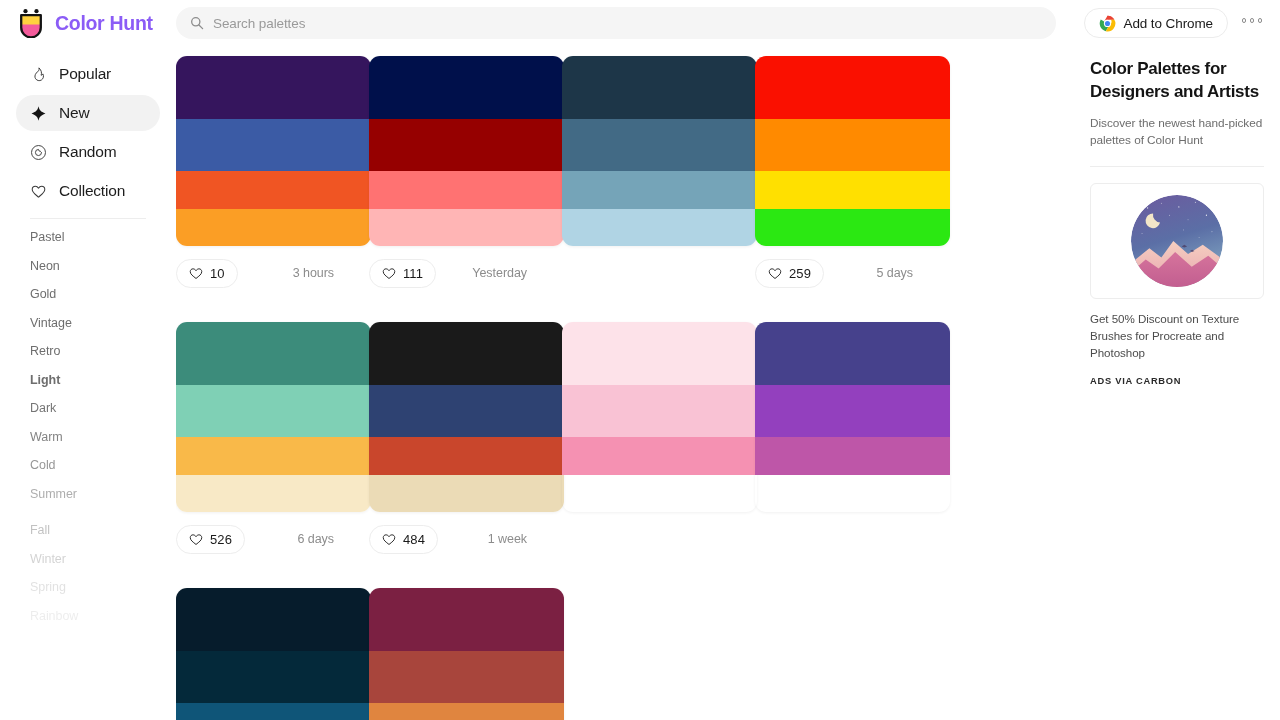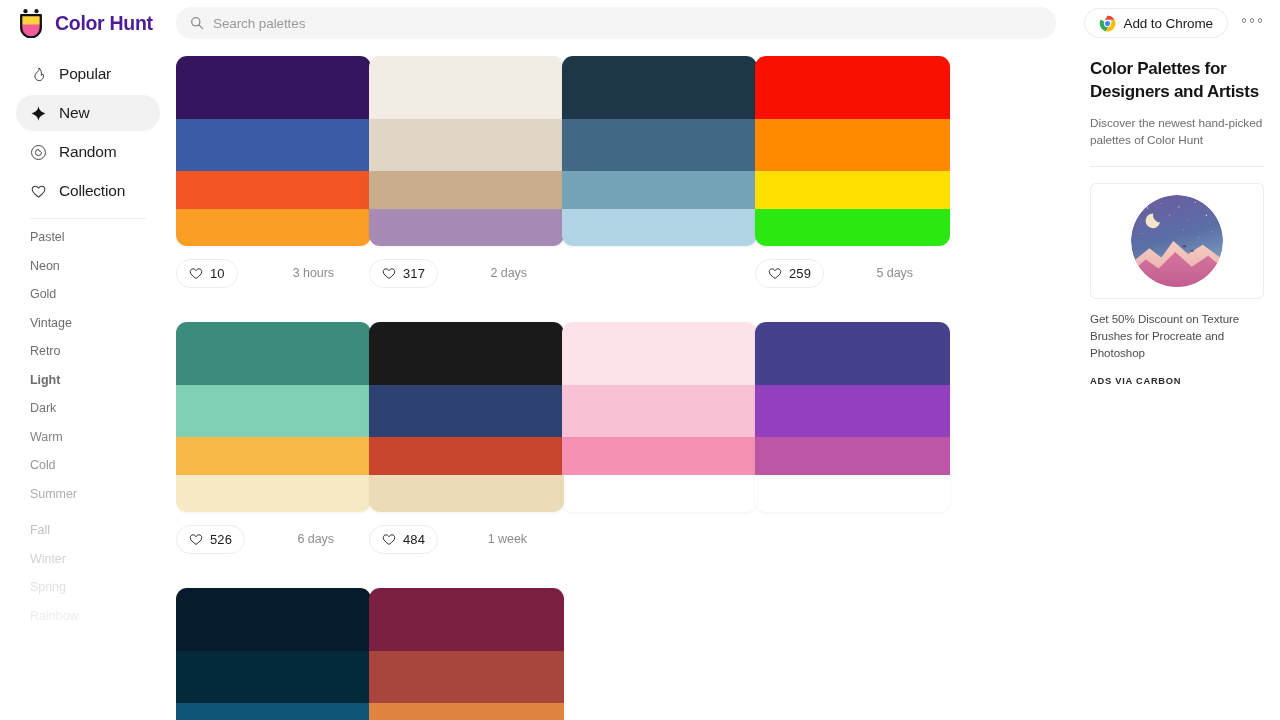--- a/index.html
+++ b/index.html
@@ -12,21 +12,21 @@
   }
   .app { width: 1280px; height: 720px; position: relative; }
 
   
   .header {
     position: absolute; top: 0; left: 0; width: 1280px; height: 46px;
     display: flex; align-items: center; background: #fff; z-index: 20;
   }
   .brand { display: flex; align-items: center; gap: 9px; width: 176px; padding-left: 16px; }
   .logo-mark { width: 30px; height: 30px; display: block; }
-  .brand-name { font-size: 19.5px; font-weight: 700; letter-spacing: -0.3px; color: #4c1d95; }
+  .brand-name { font-size: 19.5px; font-weight: 700; letter-spacing: -0.3px; color: #8b5cf6; }
 
   .searchbar {
     position: absolute; left: 176px; top: 7px; width: 880px; height: 32px;
     background: #f5f5f5; border-radius: 16px;
     display: flex; align-items: center; padding: 0 14px; gap: 9px;
   }
   .search-ico { width: 14px; height: 14px; flex: none; }
   .search-text { font-size: 13.5px; color: #9a9a9a; letter-spacing: -0.1px; }
 
   .chrome-btn {
@@ -218,33 +218,33 @@
               <svg class="heart-ico" viewBox="0 0 18 16">
                 <path d="M9 14.4 C5.1 11.2 1.6 9 1.6 5.6 C1.6 3.5 3.2 2 5.1 2 C6.7 2 8.2 3 9 4.3 C9.8 3 11.3 2 12.9 2 C14.8 2 16.4 3.5 16.4 5.6 C16.4 9 12.9 11.2 9 14.4 Z" fill="none" stroke="#262626" stroke-width="1.25" stroke-linejoin="round"></path>
               </svg>
               <span class="like-count">10</span>
             </div>
             <span class="time-text">3 hours</span>
           </div>
         </div>
         <div class="card">
           <div class="swatches">
-            <span class="sw0" style="background: rgb(242, 237, 228);"></span>
-            <span class="sw1" style="background: rgb(225, 214, 198);"></span>
-            <span class="sw2" style="background: rgb(201, 174, 142);"></span>
-            <span class="sw3" style="background: rgb(168, 139, 181);"></span>
-          </div>
-          <div class="card-foot">
-            <div class="like-pill">
-              <svg class="heart-ico" viewBox="0 0 18 16">
-                <path d="M9 14.4 C5.1 11.2 1.6 9 1.6 5.6 C1.6 3.5 3.2 2 5.1 2 C6.7 2 8.2 3 9 4.3 C9.8 3 11.3 2 12.9 2 C14.8 2 16.4 3.5 16.4 5.6 C16.4 9 12.9 11.2 9 14.4 Z" fill="none" stroke="#262626" stroke-width="1.25" stroke-linejoin="round"></path>
-              </svg>
-              <span class="like-count">317</span>
-            </div>
-            <span class="time-text">2 days</span>
+            <span class="sw0" style="background: rgb(0, 16, 75);"></span>
+            <span class="sw1" style="background: rgb(150, 0, 0);"></span>
+            <span class="sw2" style="background: rgb(255, 114, 114);"></span>
+            <span class="sw3" style="background: rgb(255, 181, 181);"></span>
+          </div>
+          <div class="card-foot">
+            <div class="like-pill">
+              <svg class="heart-ico" viewBox="0 0 18 16">
+                <path d="M9 14.4 C5.1 11.2 1.6 9 1.6 5.6 C1.6 3.5 3.2 2 5.1 2 C6.7 2 8.2 3 9 4.3 C9.8 3 11.3 2 12.9 2 C14.8 2 16.4 3.5 16.4 5.6 C16.4 9 12.9 11.2 9 14.4 Z" fill="none" stroke="#262626" stroke-width="1.25" stroke-linejoin="round"></path>
+              </svg>
+              <span class="like-count">111</span>
+            </div>
+            <span class="time-text">Yesterday</span>
           </div>
         </div>
         <div class="card">
           <div class="swatches">
             <span class="sw0" style="background: rgb(29, 54, 72);"></span>
             <span class="sw1" style="background: rgb(66, 106, 133);"></span>
             <span class="sw2" style="background: rgb(117, 164, 184);"></span>
             <span class="sw3" style="background: rgb(176, 212, 228);"></span>
           </div>
         </div>

